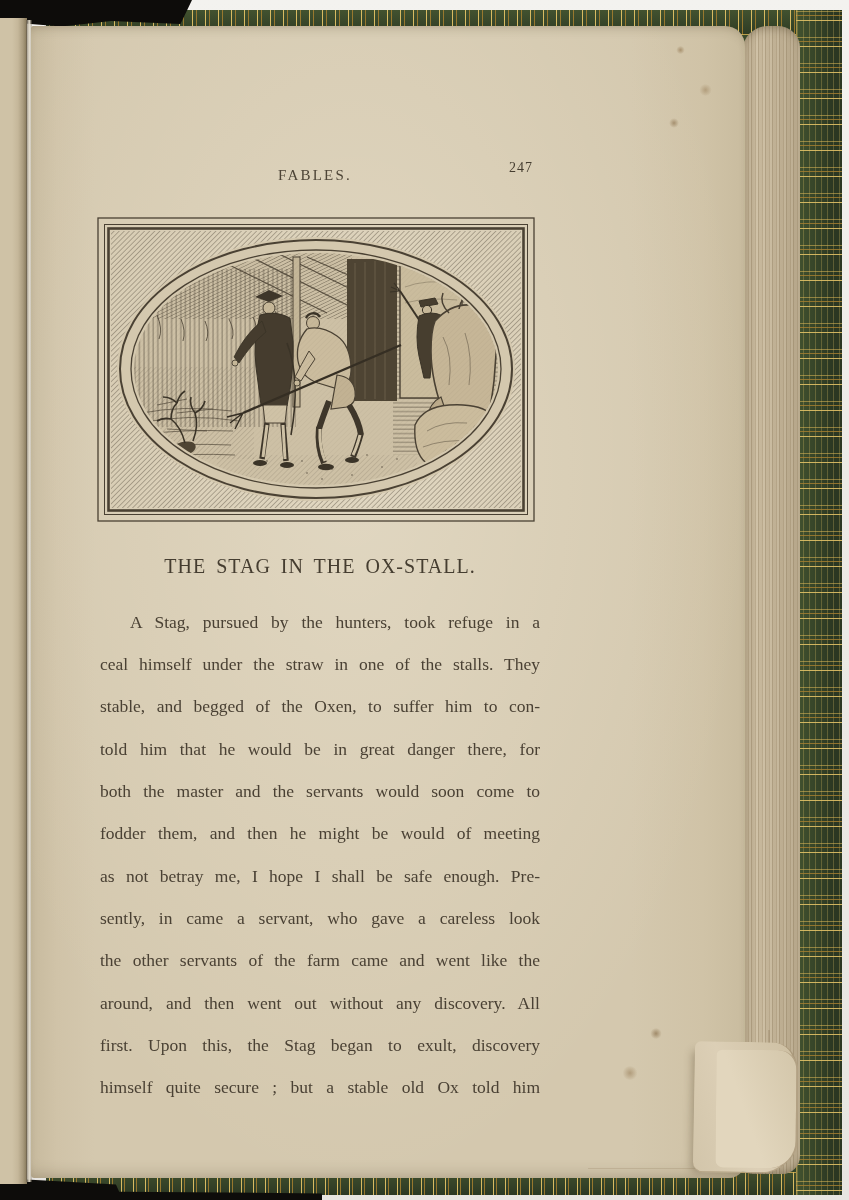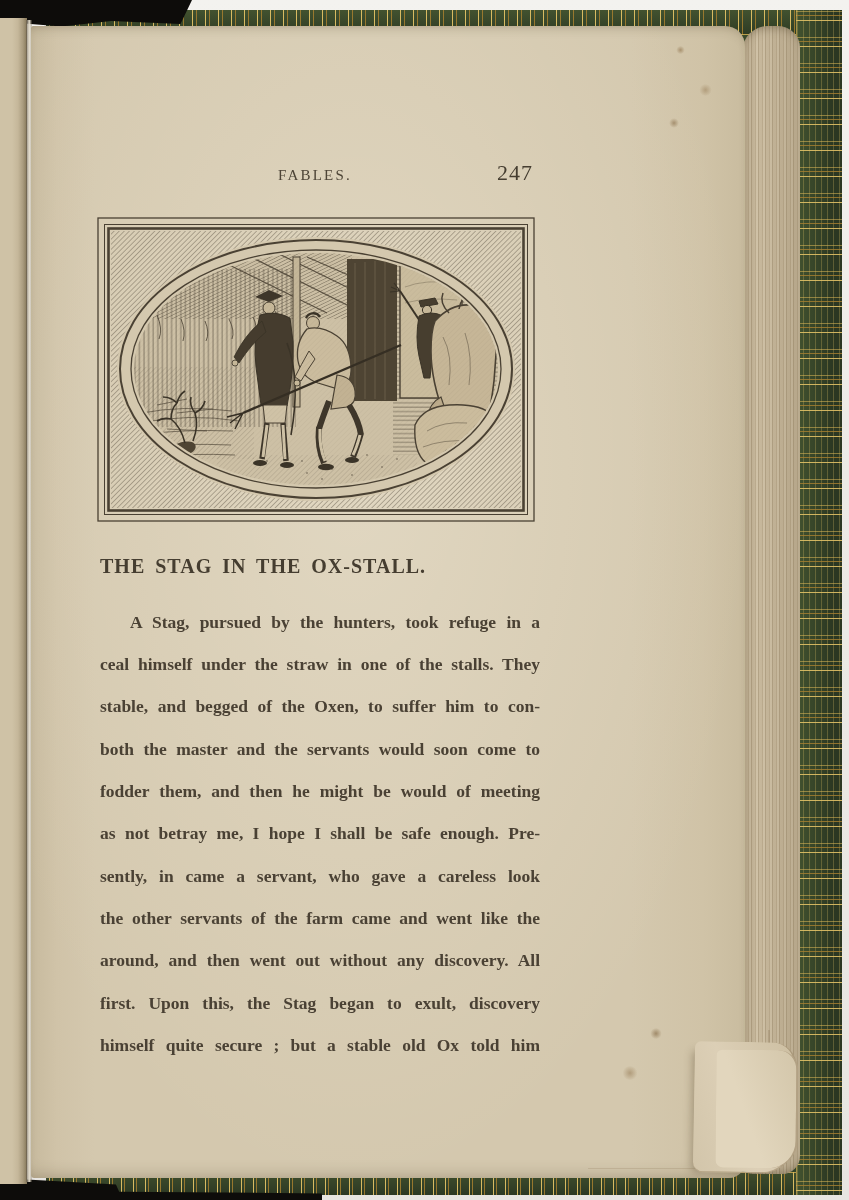--- a/index.html
+++ b/index.html
@@ -44,27 +44,27 @@
     background:linear-gradient(90deg,rgba(60,49,33,.55),#e4ddcd 55%,rgba(60,49,33,.28));}
   
   .page{position:absolute;left:31px;top:26px;width:714px;height:1152px;z-index:7;
     border-radius:2px 20px 16px 3px;color:#4a4134;
     background:
       radial-gradient(ellipse at 45% 38%,rgba(255,250,238,.30),rgba(0,0,0,0) 72%),
       linear-gradient(90deg,#c7ba9e 0,#d0c3a8 26px,#d4c8ae 64px,#d4c8ae 600px,#d0c3a7 672px,#c9bc9f 714px);
     box-shadow:inset 0 9px 12px -9px rgba(80,65,40,.38),inset 0 -12px 16px -11px rgba(80,65,40,.33);}
   .running-head{position:absolute;left:69px;top:138px;width:440px;height:30px;}
   .running-title{position:absolute;left:178px;top:3px;font-size:15px;letter-spacing:2.2px;color:#4d4436;}
-  .page-num{position:absolute;right:7px;top:-4px;font-size:22px;letter-spacing:1px;color:#453d30;}
+  .page-num{position:absolute;right:7px;top:-4px;font-size:14px;letter-spacing:1px;color:#453d30;}
   .engraving{position:absolute;left:66px;top:191px;width:438px;height:305px;margin:0;}
-  .fable-title{position:absolute;left:69px;top:529px;width:440px;margin:0;text-align:left;
-    font-size:20px;font-weight:700;letter-spacing:1px;word-spacing:4px;color:#453d30;}
+  .fable-title{position:absolute;left:69px;top:529px;width:440px;margin:0;text-align:center;
+    font-size:20px;font-weight:400;letter-spacing:1px;word-spacing:4px;color:#453d30;}
   .body-text{position:absolute;left:69px;top:566px;width:440px;font-size:17.5px;
     line-height:24.85px;word-spacing:1.5px;color:#4a4134;}
-  .line{height:24.85px;overflow:visible;text-align:justify;text-align-last:justify;font-weight:bold;}
+  .line{height:24.85px;overflow:visible;text-align:justify;text-align-last:justify;}
   .line.indent{padding-left:30px;box-sizing:border-box;}
   
   .fox{position:absolute;border-radius:50%;z-index:8;pointer-events:none;}
   .f1{left:676px;top:46px;width:9px;height:8px;background:radial-gradient(circle,rgba(134,103,62,.55),rgba(134,103,62,0) 70%);}
   .f2{left:699px;top:84px;width:13px;height:12px;background:radial-gradient(circle,rgba(134,103,62,.4),rgba(134,103,62,0) 70%);}
   .f3{left:669px;top:118px;width:10px;height:10px;background:radial-gradient(circle,rgba(120,90,52,.5),rgba(120,90,52,0) 70%);}
   .f4{left:650px;top:1028px;width:12px;height:11px;background:radial-gradient(circle,rgba(120,90,52,.55),rgba(120,90,52,0) 70%);}
   .f5{left:622px;top:1066px;width:16px;height:14px;background:radial-gradient(circle,rgba(134,103,62,.45),rgba(134,103,62,0) 70%);}
   
   .curl{position:absolute;z-index:9;}
@@ -210,20 +210,21 @@
         </g>
       </svg>
     </figure>
 
     <h1 class="fable-title">THE STAG IN THE OX-STALL.</h1>
 
     <div class="body-text">
       <p class="line indent">A Stag, pursued by the hunters, took refuge in a</p>
       <p class="line">ceal himself under the straw in one of the stalls.  They</p>
       <p class="line">stable, and begged of the Oxen, to suffer him to con-</p>
+      <p class="line">told him that he would be in great danger there, for</p>
       <p class="line">both the master and the servants would soon come to</p>
       <p class="line">fodder them, and then he might be would of meeting</p>
       <p class="line">as not betray me, I hope I shall be safe enough.  Pre-</p>
       <p class="line">sently, in came a servant, who gave a careless look</p>
       <p class="line">the other servants of the farm came and went like the</p>
       <p class="line">around, and then went out without any discovery.  All</p>
       <p class="line">first.  Upon this, the Stag began to exult, discovery</p>
       <p class="line">himself quite secure ; but a stable old Ox told him</p>
 
     </div>

